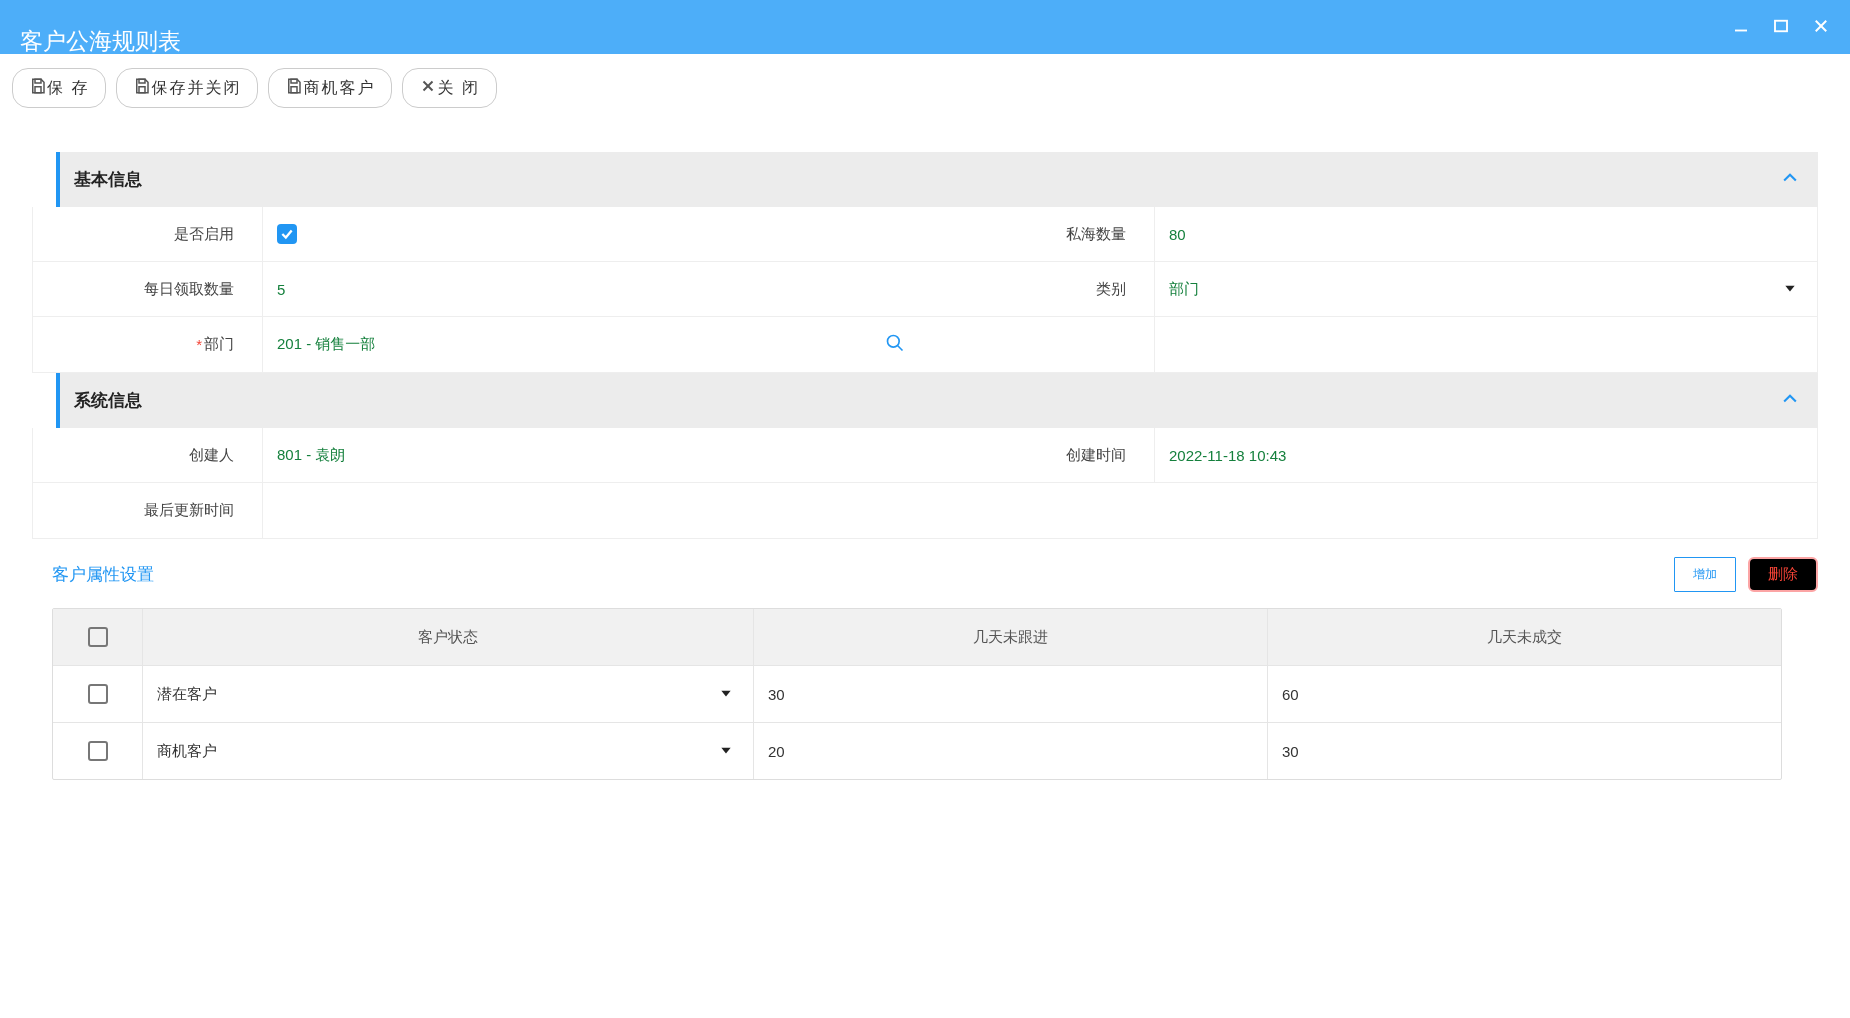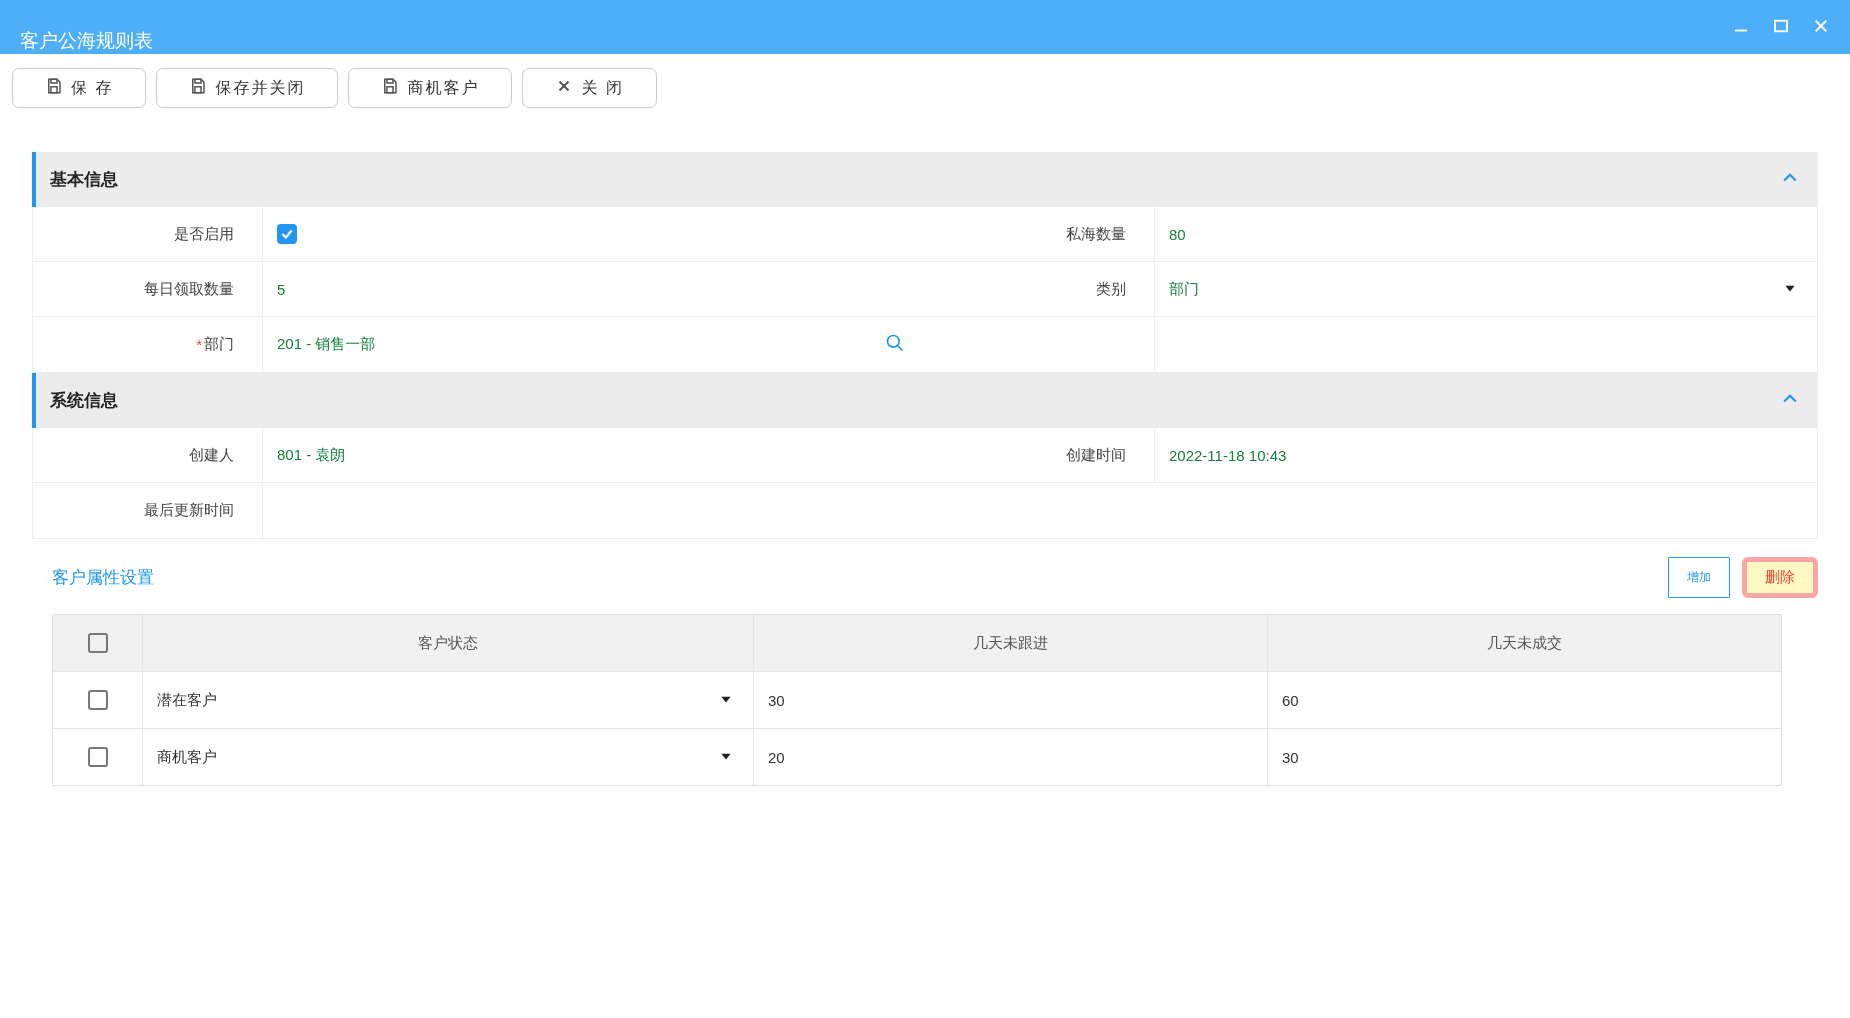--- a/index.html
+++ b/index.html
@@ -16,46 +16,46 @@
 .titlebar {
   background: #4daef9;
   color: #fff;
   height: 54px;
   display: flex;
   align-items: center;
   justify-content: space-between;
   padding: 0 20px;
 }
 .titlebar .title {
-  font-size: 19px;
+  font-size: 23px;
   margin-top: 28px;
 }
 .win-controls {
   display: flex;
   align-items: center;
   gap: 22px;
 }
 .win-controls svg {
   width: 18px;
   height: 18px;
   cursor: pointer;
 }
 .toolbar {
   display: flex;
   gap: 10px;
   padding: 14px 12px 14px 12px;
 }
 .btn {
   display: inline-flex;
   align-items: center;
-  gap: 8px;
+  gap: 0;
   border: 1px solid #ccc;
-  border-radius: 7px;
+  border-radius: 16px;
   background: #fff;
-  padding: 8px 32px;
+  padding: 8px 16px;
   font-size: 16px;
   color: #333;
   cursor: pointer;
   font-family: inherit;
   letter-spacing: 2px;
 }
 .btn svg {
   width: 18px;
   height: 18px;
 }
@@ -63,20 +63,21 @@
   padding: 20px 32px;
 }
 .section-header {
   background: #ececec;
   border-left: 4px solid #2196f3;
   padding: 16px 18px 16px 14px;
   display: flex;
   justify-content: space-between;
   align-items: center;
   margin-bottom: 0;
+  margin-left: 24px;
 }
 .section-header.first {
   margin-top: 10px;
 }
 .section-title {
   font-weight: bold;
   font-size: 17px;
   color: #222;
 }
 .chevron {
@@ -156,24 +157,24 @@
   border: 1px solid #2196f3;
   color: #2196f3;
   border-radius: 1px;
   background: #fff;
   padding: 6px 18px;
   font-size: 12px;
   cursor: pointer;
   font-family: inherit;
 }
 .btn-outline-red {
-  border: 5px solid #fca5a5;
+  border: 2px solid #fca5a5;
   color: #f44336;
   border-radius: 6px;
-  background: #fef9c3;
+  background: #000000;
   padding: 6px 18px;
   font-size: 15px;
   cursor: pointer;
   font-family: inherit;
 }
 .subtable {
   margin: 4px 36px 0 20px;
   border: 1px solid #ddd;
   border-radius: 2px;
 }

